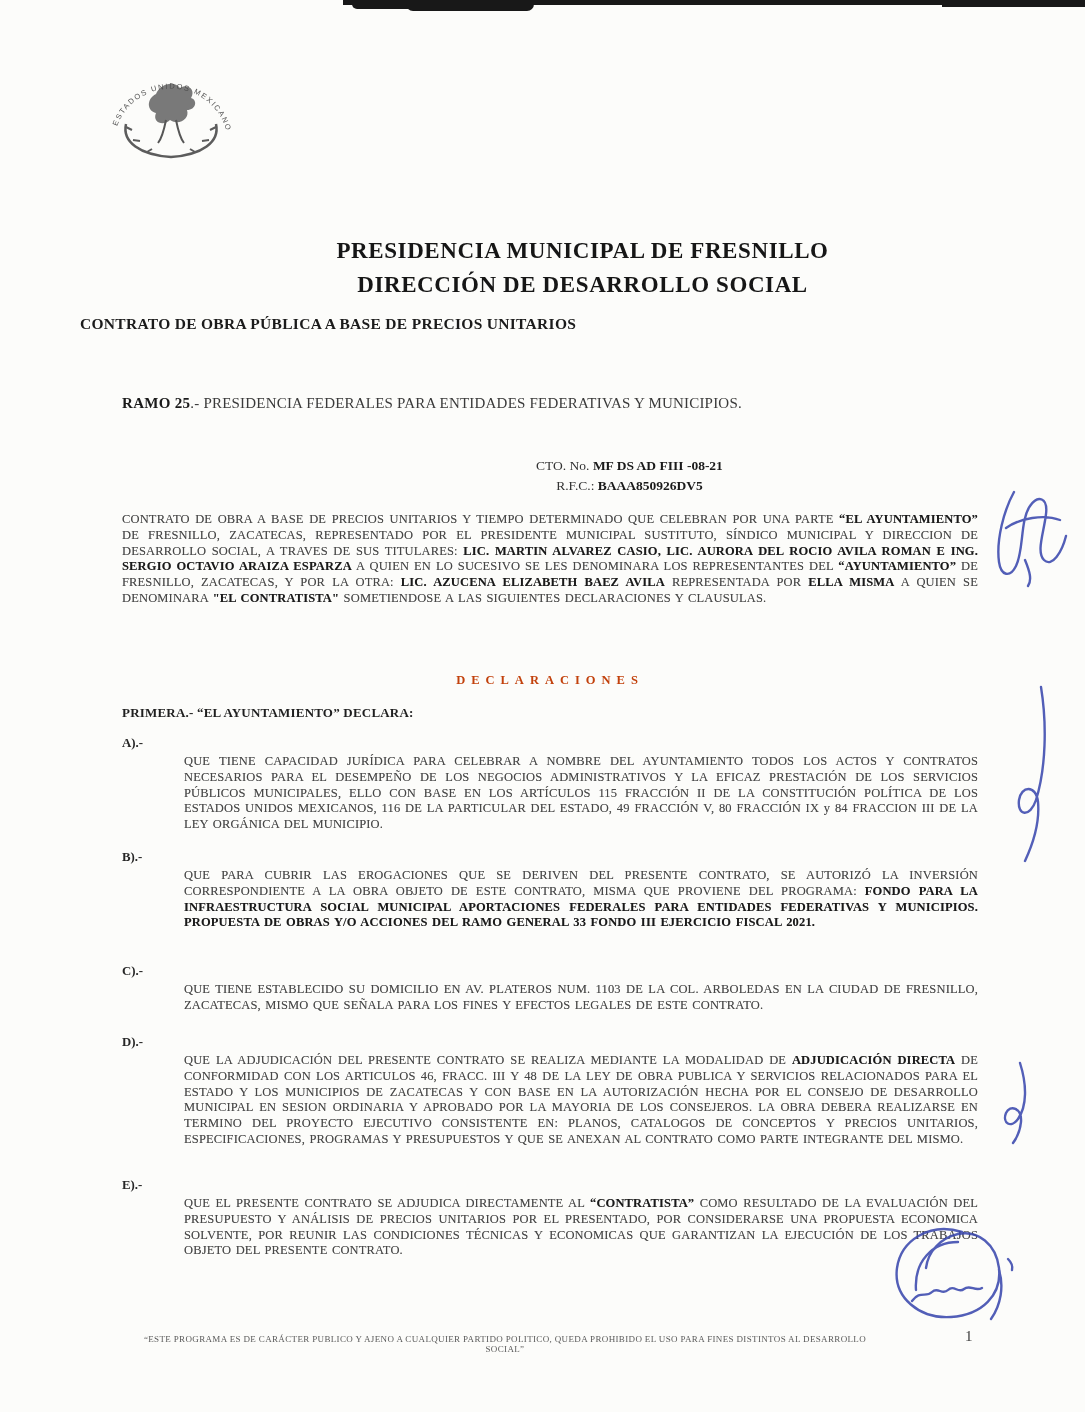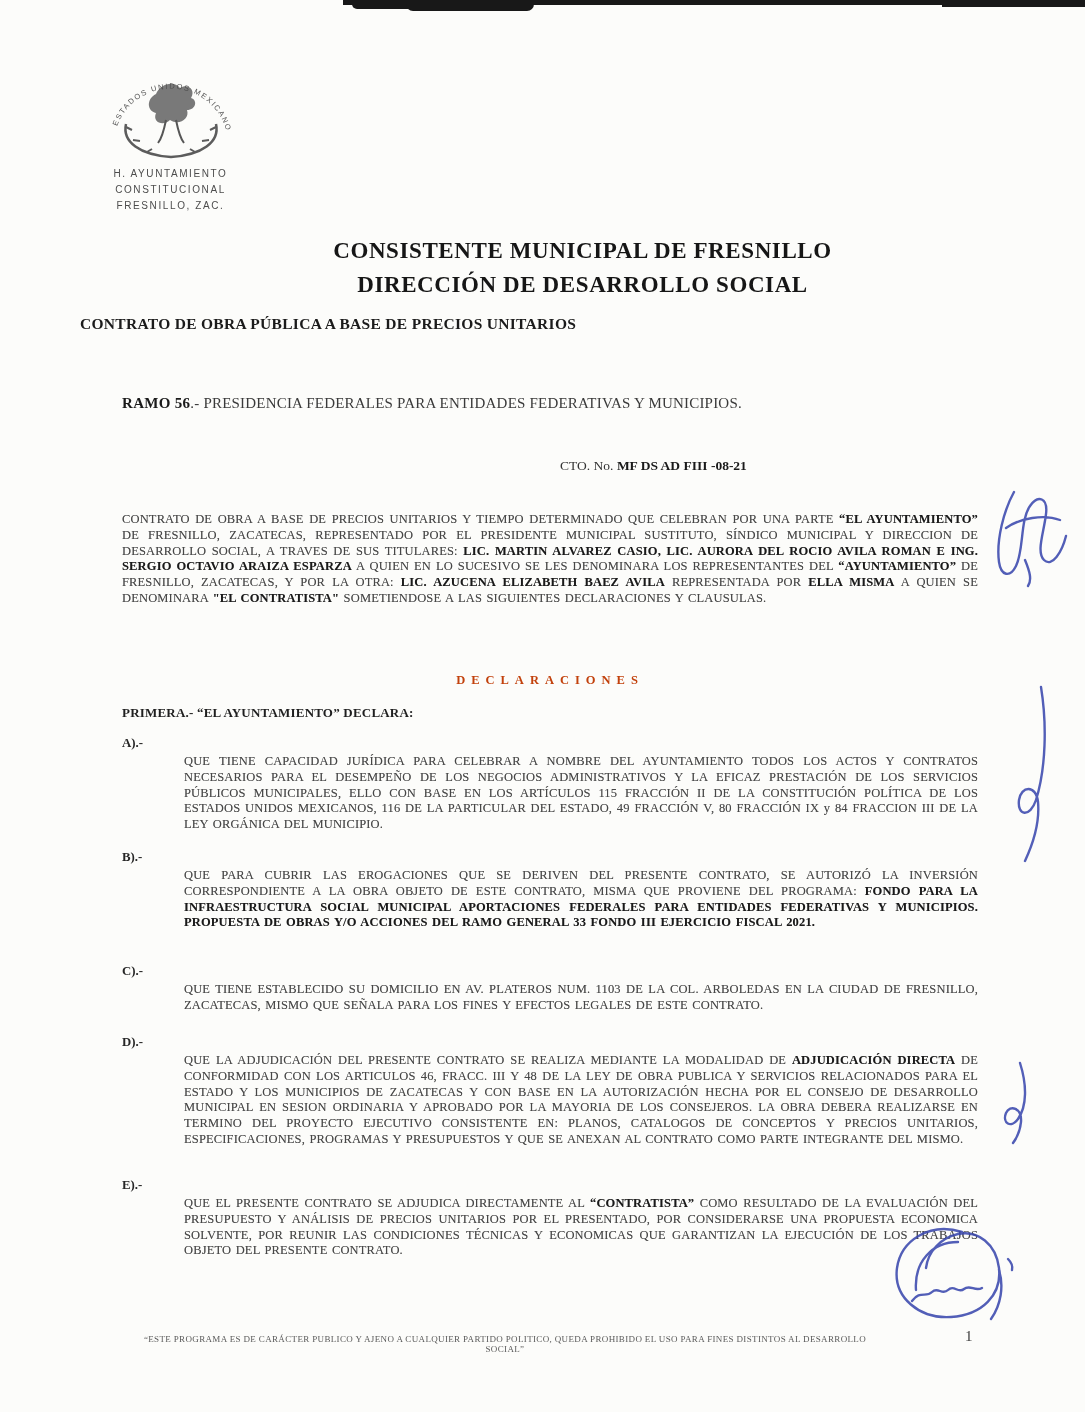--- a/index.html
+++ b/index.html
@@ -26,21 +26,21 @@
   .doc-subtitle {
     width:1005px; left:80px; text-align:left;
     font-size:15.5px; font-weight:bold; color:#1b1b1b; letter-spacing:.3px;
   }
   .program-heading {
     left:122px; width:860px; font-size:15px; line-height:22px;
     color:#3a3a3a; letter-spacing:.2px;
   }
   .program-heading .b { letter-spacing:.3px; }
   .contract-ids {
-    left:316px; width:675px; text-align:center;
+    left:292px; width:675px; text-align:center;
     font-size:13.5px; line-height:20px; color:#333;
   }
   .body-text {
     font-size:12.5px; line-height:15.8px; letter-spacing:.15px;
     word-spacing:1.2px; text-align:justify; color:#474747;
     text-shadow:0 0 .4px rgba(40,40,40,.35);
   }
   .intro { left:122px; width:856px; }
   .decl-heading {
     left:122px; width:856px; text-align:center;
@@ -80,38 +80,34 @@
     </defs>
     <text font-family="Liberation Sans, sans-serif" font-size="7.5" letter-spacing="1.6" fill="#555">
       <textPath href="#sealArc" startOffset="4">ESTADOS UNIDOS MEXICANOS</textPath>
     </text>
     <path d="M60 44 C64 34 78 30 84 38 C92 33 100 40 95 48 C102 50 100 60 91 60 C94 69 83 76 74 70 C67 77 56 72 60 63 C51 61 50 49 60 44 Z" fill="#4e4e4e" opacity="0.75"></path>
     <path d="M70 70 C68 80 66 88 62 93 M80 70 C82 80 84 88 88 93" stroke="#565656" stroke-width="2"></path>
     <path d="M30 74 C26 92 44 105 75 107 C106 105 124 92 120 74" stroke="#5c5c5c" stroke-width="2.5"></path>
     <path d="M36 80 l-6 -3 M44 91 l-7 -1 M56 99 l-5 3 M114 80 l6 -3 M106 91 l7 -1 M94 99 l5 3" stroke="#5c5c5c" stroke-width="2"></path>
   </svg>
 
-  <div class="abs seal-caption" style="left:88px; top:166px; width:165px;">
-    <div>H. AYUNTAMIENTO</div>
-    <div>CONSTITUCIONAL</div>
-    <div>FRESNILLO, ZAC.</div>
-  </div>
 
   <div class="abs doc-title" style="top:234px;">
-    <div>CONSISTENTE MUNICIPAL DE FRESNILLO</div>
+    <div>PRESIDENCIA MUNICIPAL DE FRESNILLO</div>
     <div>DIRECCIÓN DE DESARROLLO SOCIAL</div>
   </div>
   <div class="abs doc-subtitle" style="top:315px;">CONTRATO DE OBRA PÚBLICA A BASE DE PRECIOS UNITARIOS</div>
 
   <div class="abs program-heading" style="top:392px;">
-    <div><span class="b">RAMO 56</span><span>.- PRESIDENCIA FEDERALES PARA ENTIDADES FEDERATIVAS Y MUNICIPIOS.</span></div>
+    <div><span class="b">RAMO 25</span><span>.- PRESIDENCIA FEDERALES PARA ENTIDADES FEDERATIVAS Y MUNICIPIOS.</span></div>
   </div>
 
   <div class="abs contract-ids" style="top:456px;">
     <div><span>CTO. No. </span><span class="b">MF DS AD FIII -08-21</span></div>
+    <div><span>R.F.C.: </span><span class="b">BAAA850926DV5</span></div>
   </div>
 
   <div class="abs body-text intro" style="top:512px;"><span>CONTRATO DE OBRA A BASE DE PRECIOS UNITARIOS Y TIEMPO DETERMINADO QUE CELEBRAN POR UNA PARTE </span><span class="b">“EL AYUNTAMIENTO”</span><span> DE FRESNILLO, ZACATECAS, REPRESENTADO POR EL PRESIDENTE MUNICIPAL SUSTITUTO, SÍNDICO MUNICIPAL Y DIRECCION DE DESARROLLO SOCIAL, A TRAVES DE SUS TITULARES: </span><span class="b">LIC. MARTIN ALVAREZ CASIO, LIC. AURORA DEL ROCIO AVILA ROMAN E ING. SERGIO OCTAVIO ARAIZA ESPARZA</span><span> A QUIEN EN LO SUCESIVO SE LES DENOMINARA LOS REPRESENTANTES DEL </span><span class="b">“AYUNTAMIENTO”</span><span> DE FRESNILLO, ZACATECAS, Y POR LA OTRA: </span><span class="b">LIC. AZUCENA ELIZABETH BAEZ AVILA</span><span> REPRESENTADA POR </span><span class="b">ELLA MISMA</span><span> A QUIEN SE DENOMINARA </span><span class="b">"EL CONTRATISTA"</span><span> SOMETIENDOSE A LAS SIGUIENTES DECLARACIONES Y CLAUSULAS.</span></div>
 
   <div class="abs decl-heading" style="top:673px;">DECLARACIONES</div>
 
   <div class="abs primera-heading" style="top:705px;font-family:Liberation Serif, serif;">PRIMERA.- “EL AYUNTAMIENTO” DECLARA:</div>
 
   <div class="abs clause" style="top:736px;">
     <div class="clause-label">A).-</div>

